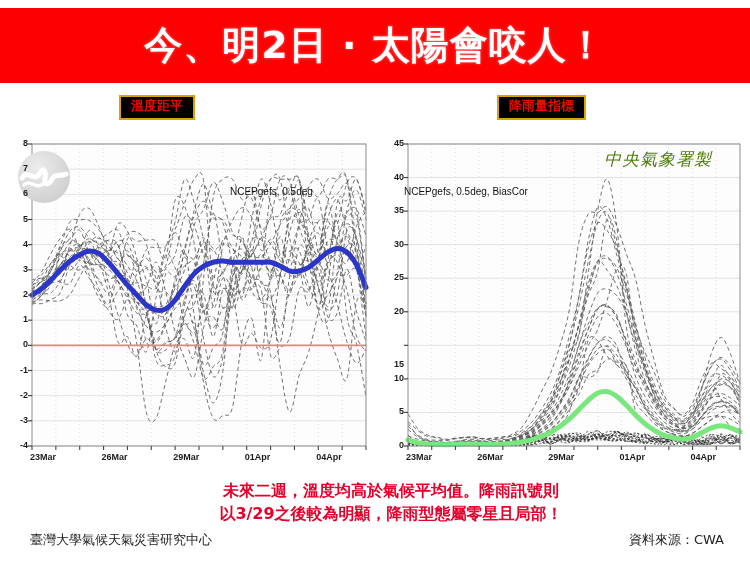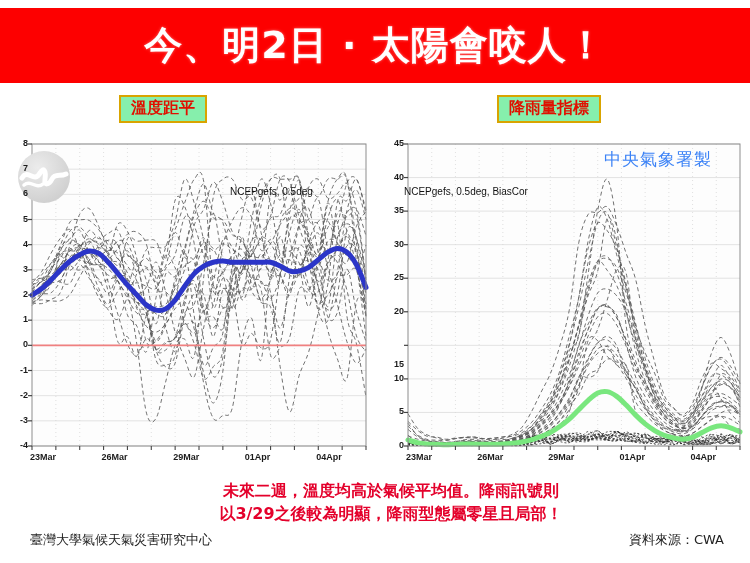--- a/index.html
+++ b/index.html
@@ -21,25 +21,25 @@
     color:#ffffff;
     font-family:"DejaVu Sans","Liberation Sans",sans-serif;
     font-size:38px;font-weight:bold;letter-spacing:1px;
     text-shadow:0 0 3px rgba(255,255,255,.45);
     white-space:nowrap;
   }
 
   
   .ylabel{
     position:absolute;
-    background:#86efac;
+    background:#000000;
     border:2px solid #d9a400;
     color:#e01000;
     font-family:"DejaVu Sans","Liberation Sans",sans-serif;
-    font-size:16px;font-weight:bold;
+    font-size:13px;font-weight:bold;
     padding:2px 10px 4px 10px;
     line-height:1.15;
     white-space:nowrap;
   }
   #ylabel-left{left:119px;top:95px;}
   #ylabel-right{left:497px;top:95px;}
 
   
   .panel{position:absolute;top:140px;background:#ffffff;}
   #panel-left{left:2px;width:372px;height:330px;}
@@ -56,22 +56,23 @@
   .xtick{text-align:left;}
 
   .chart-annot{
     position:absolute;
     font-family:"Liberation Sans","DejaVu Sans",sans-serif;
     font-size:10px;color:#111;white-space:nowrap;margin-top:40px;
   }
   .watermark{
     position:absolute;
     font-family:"DejaVu Sans","Liberation Sans",sans-serif;
-    font-size:17px;color:#3b82f6;white-space:nowrap;
+    font-size:17px;color:#4d7c0f;white-space:nowrap;
     letter-spacing:1px;
+    font-style:italic;
   }
 
   
   .summary{
     position:absolute;left:16px;top:479px;width:750px;
     text-align:center;
     color:#e4002b;
     font-family:"DejaVu Sans","Liberation Sans",sans-serif;
     font-size:16px;font-weight:bold;line-height:1.45;
   }

